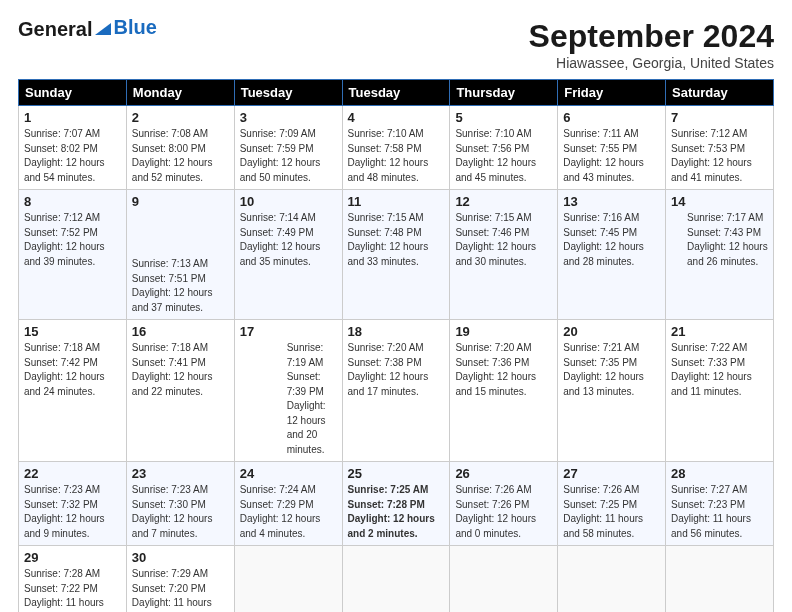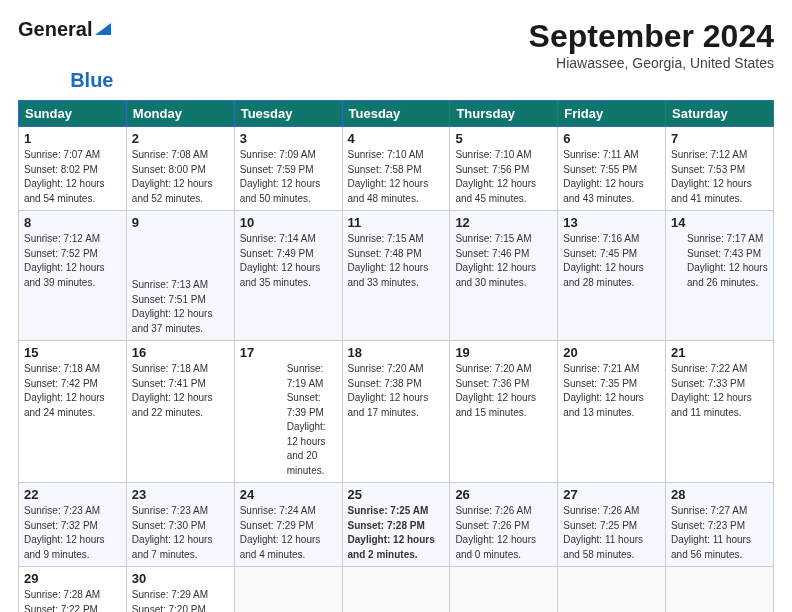--- a/index.html
+++ b/index.html
@@ -15,23 +15,22 @@
       padding: 18px 18px 10px 18px;
     }
     .header-area {
       display: flex;
       align-items: flex-start;
       justify-content: space-between;
       margin-bottom: 8px;
     }
     .logo {
       display: flex;
-      flex-direction: column;
-      align-items: flex-end;
-      gap: 32px;
+      flex-direction: row;
+      align-items: center;
     }
     .logo-row {
       display: flex;
       align-items: center;
     }
     .title-area {
       text-align: right;
     }
     .month-title {
       font-size: 32px;
@@ -41,21 +40,21 @@
     .location {
       font-size: 14px;
       color: #444;
     }
     table {
       width: 100%;
       border-collapse: collapse;
       table-layout: fixed;
     }
     th {
-      background-color: #0f766e;
+      background-color: #000000;
       color: #fff;
       text-align: left;
       padding: 5px 6px;
       font-size: 13px;
       font-weight: bold;
       border: 1px solid #2f6db5;
     }
     td {
       vertical-align: top;
       border: 1px solid #ccc;

